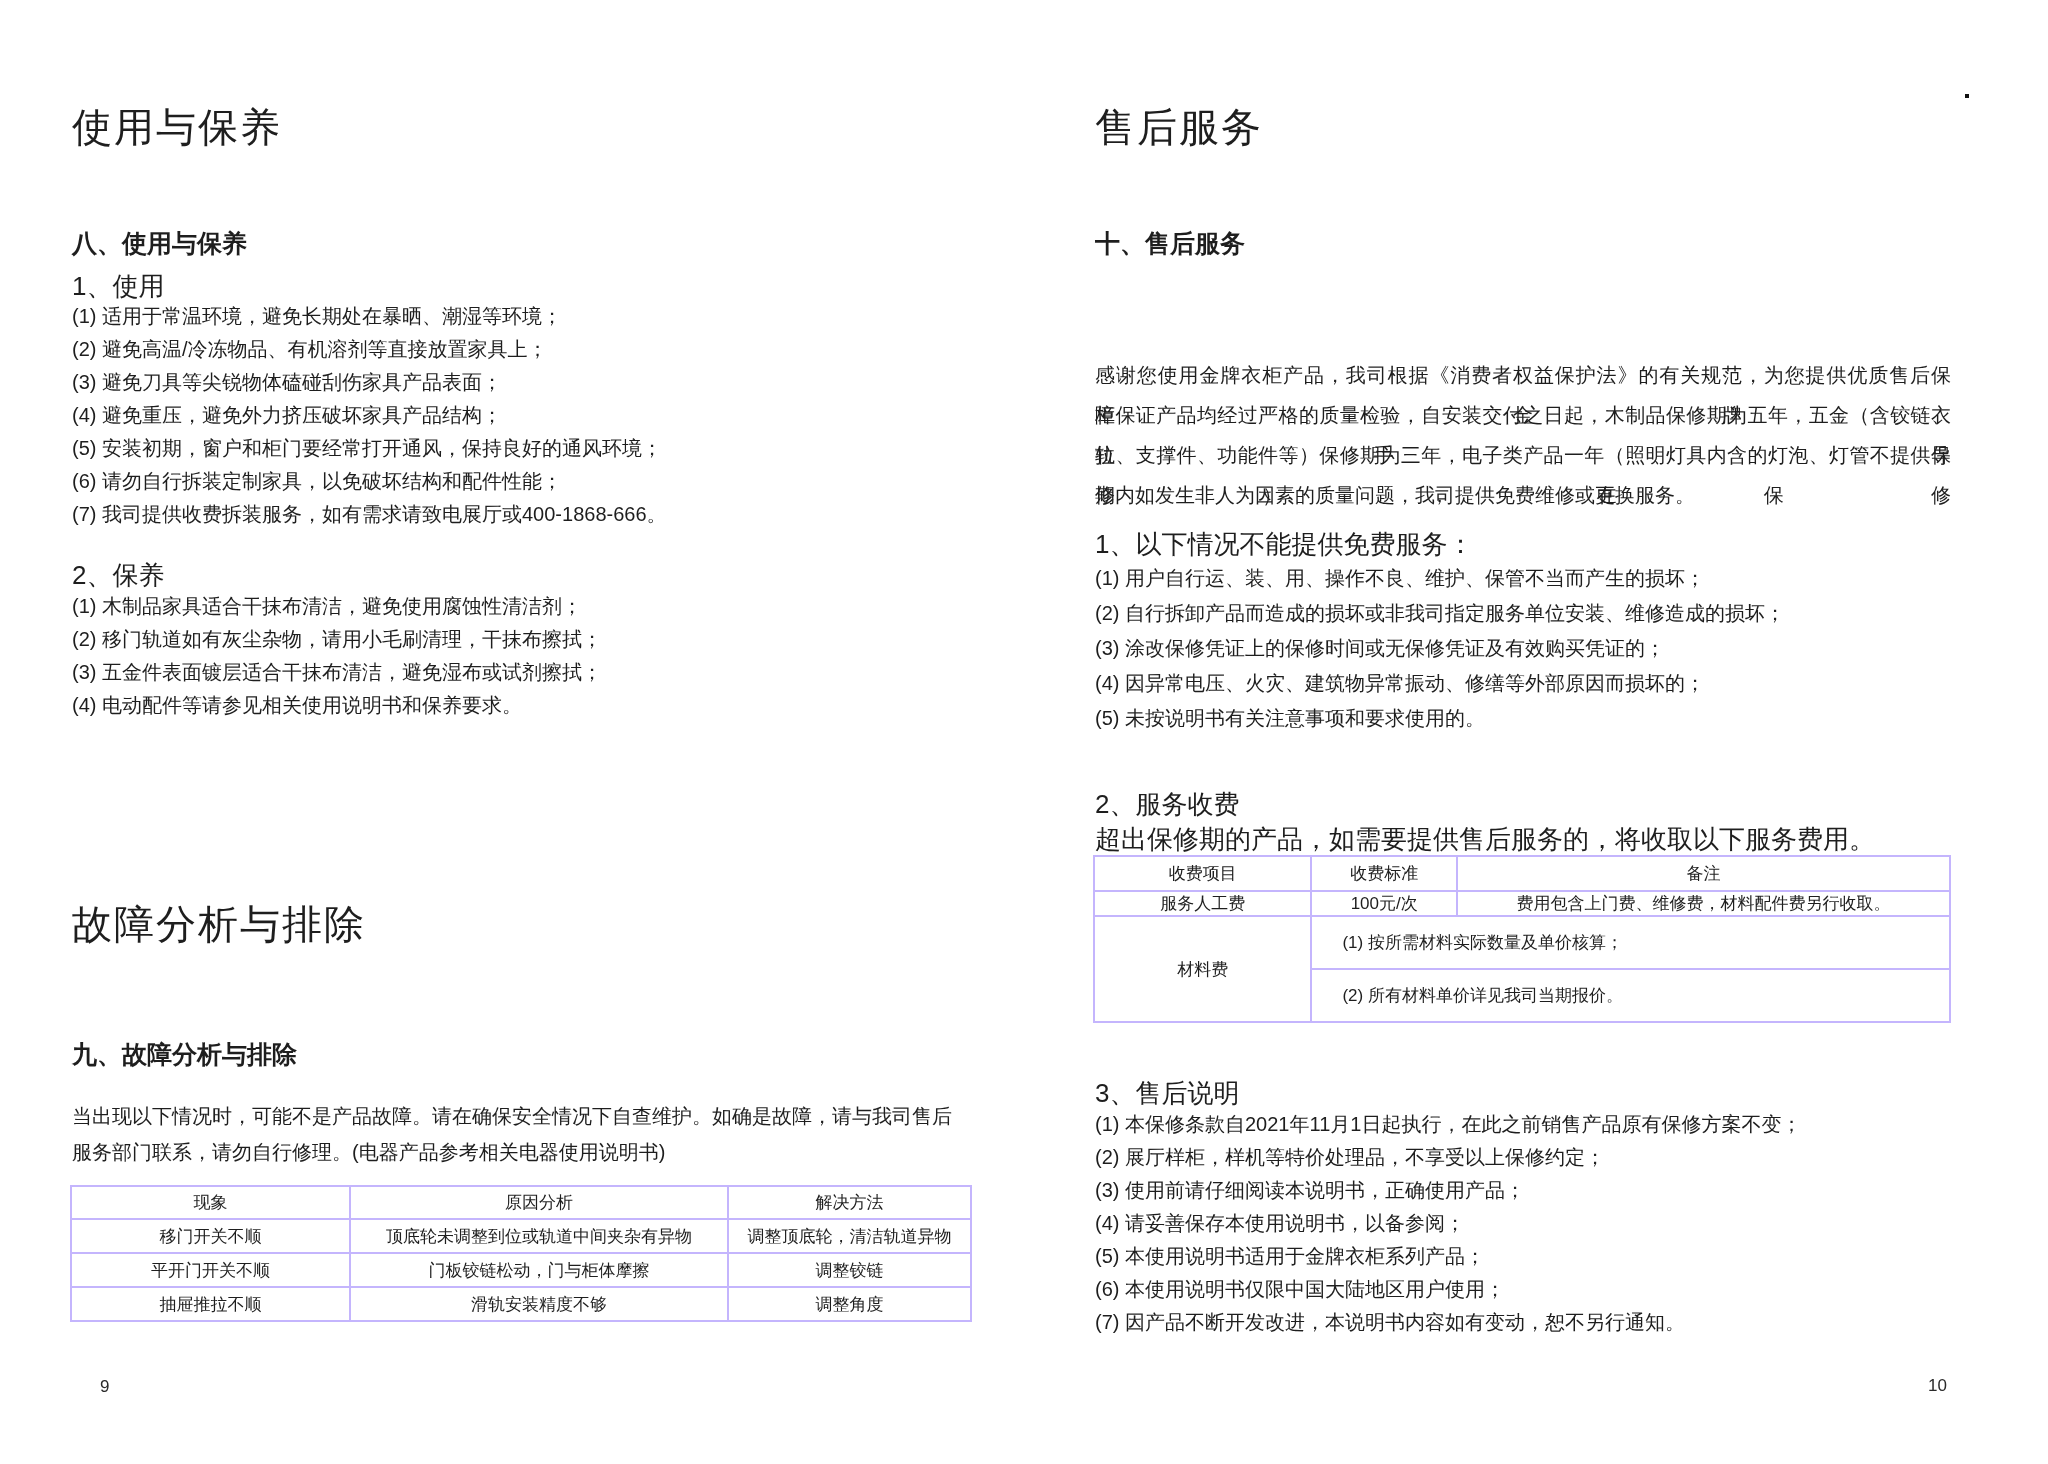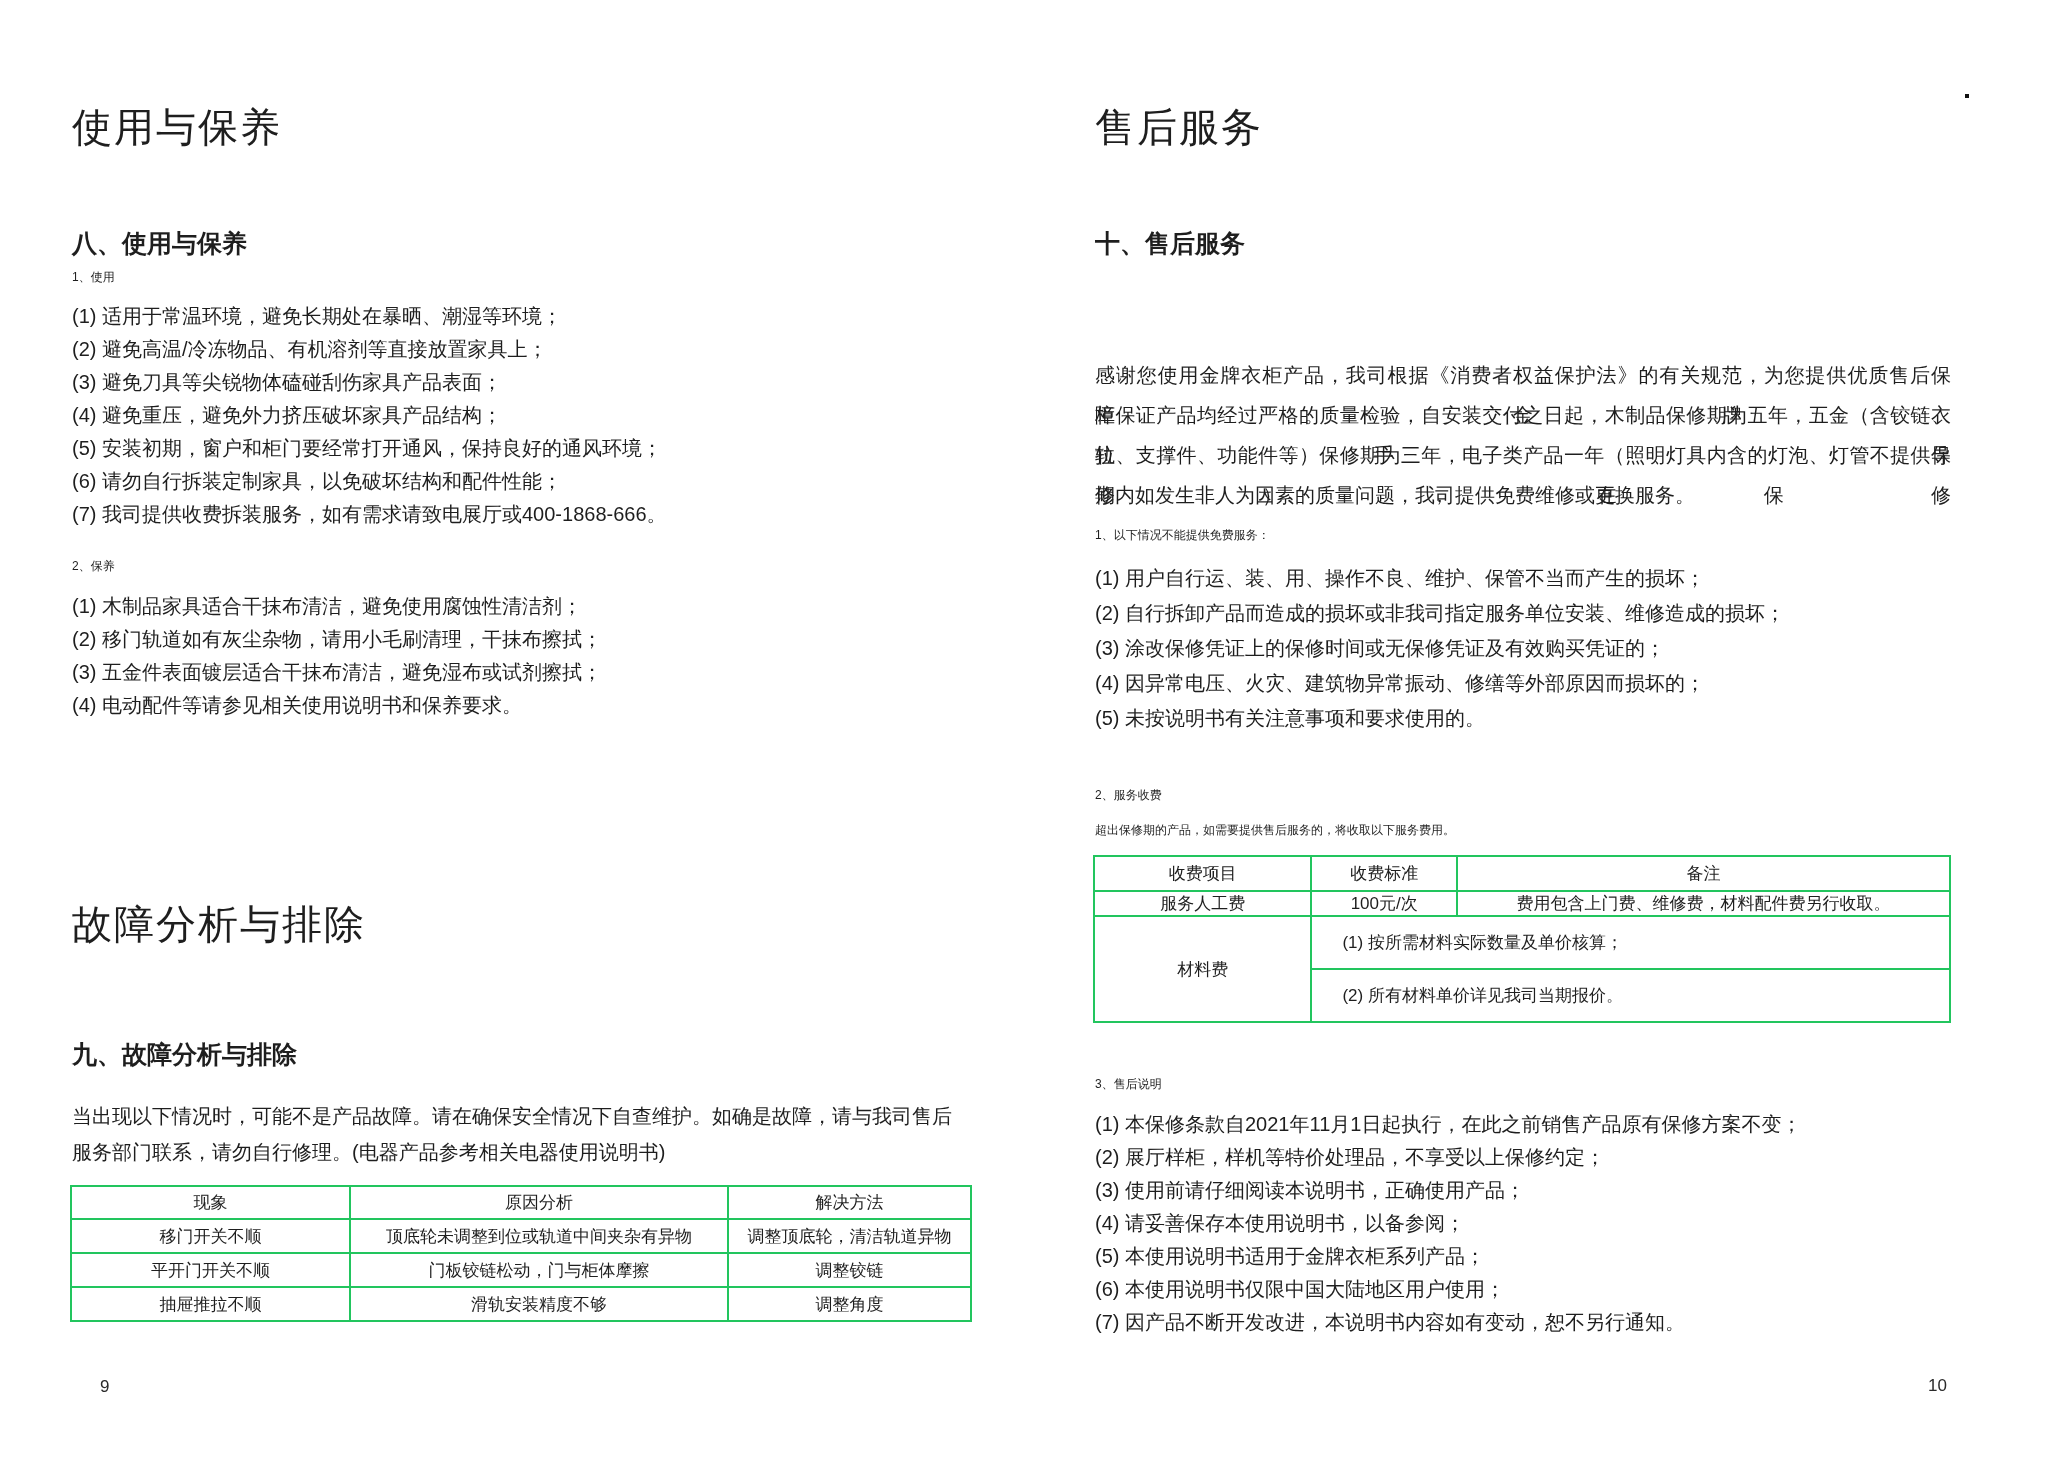--- a/index.html
+++ b/index.html
@@ -16,36 +16,36 @@
   #page-right { left:1095px; width:860px; }
 
   .abs { position:absolute; left:0; }
 
   .doc-title {
     font-size:40px; font-weight:400; letter-spacing:2px;
     white-space:nowrap;
     text-align:center;
   }
   .subhead { font-size:25px; font-weight:700; white-space:nowrap; }
-  .body-line { font-size:12px; font-weight:400; white-space:nowrap; }
+  .body-line { font-size:26px; font-weight:400; white-space:nowrap; }
   .stack .line { font-size:20px; height:33px; line-height:33px; white-space:nowrap; }
   .stack.lh35 .line { height:35px; line-height:35px; }
   .stack.lh36 .line { height:36px; line-height:36px; }
   .stack.lh40 .line { height:40px; line-height:40px; white-space:normal; }
 
   .para-wide { width:856px; }
   .jline { text-align:justify; text-align-last:justify; }
 
   table.grid {
     position:absolute; left:-2px;
     border-collapse:collapse; table-layout:fixed;
     background:#ffffff;
   }
   table.grid th, table.grid td {
-    border:2px solid #22c55e;
+    border:2px solid #c4b5fd;
     text-align:center; vertical-align:middle;
     font-size:17px; font-weight:500;
     padding:0 4px;
     overflow:hidden; white-space:nowrap;
   }
   #fault-table { width:902px; }
   #fault-table th { height:33px;margin-left:40px; }
   #fault-table td { height:34px; }
 
   #fee-table { width:858px; }

